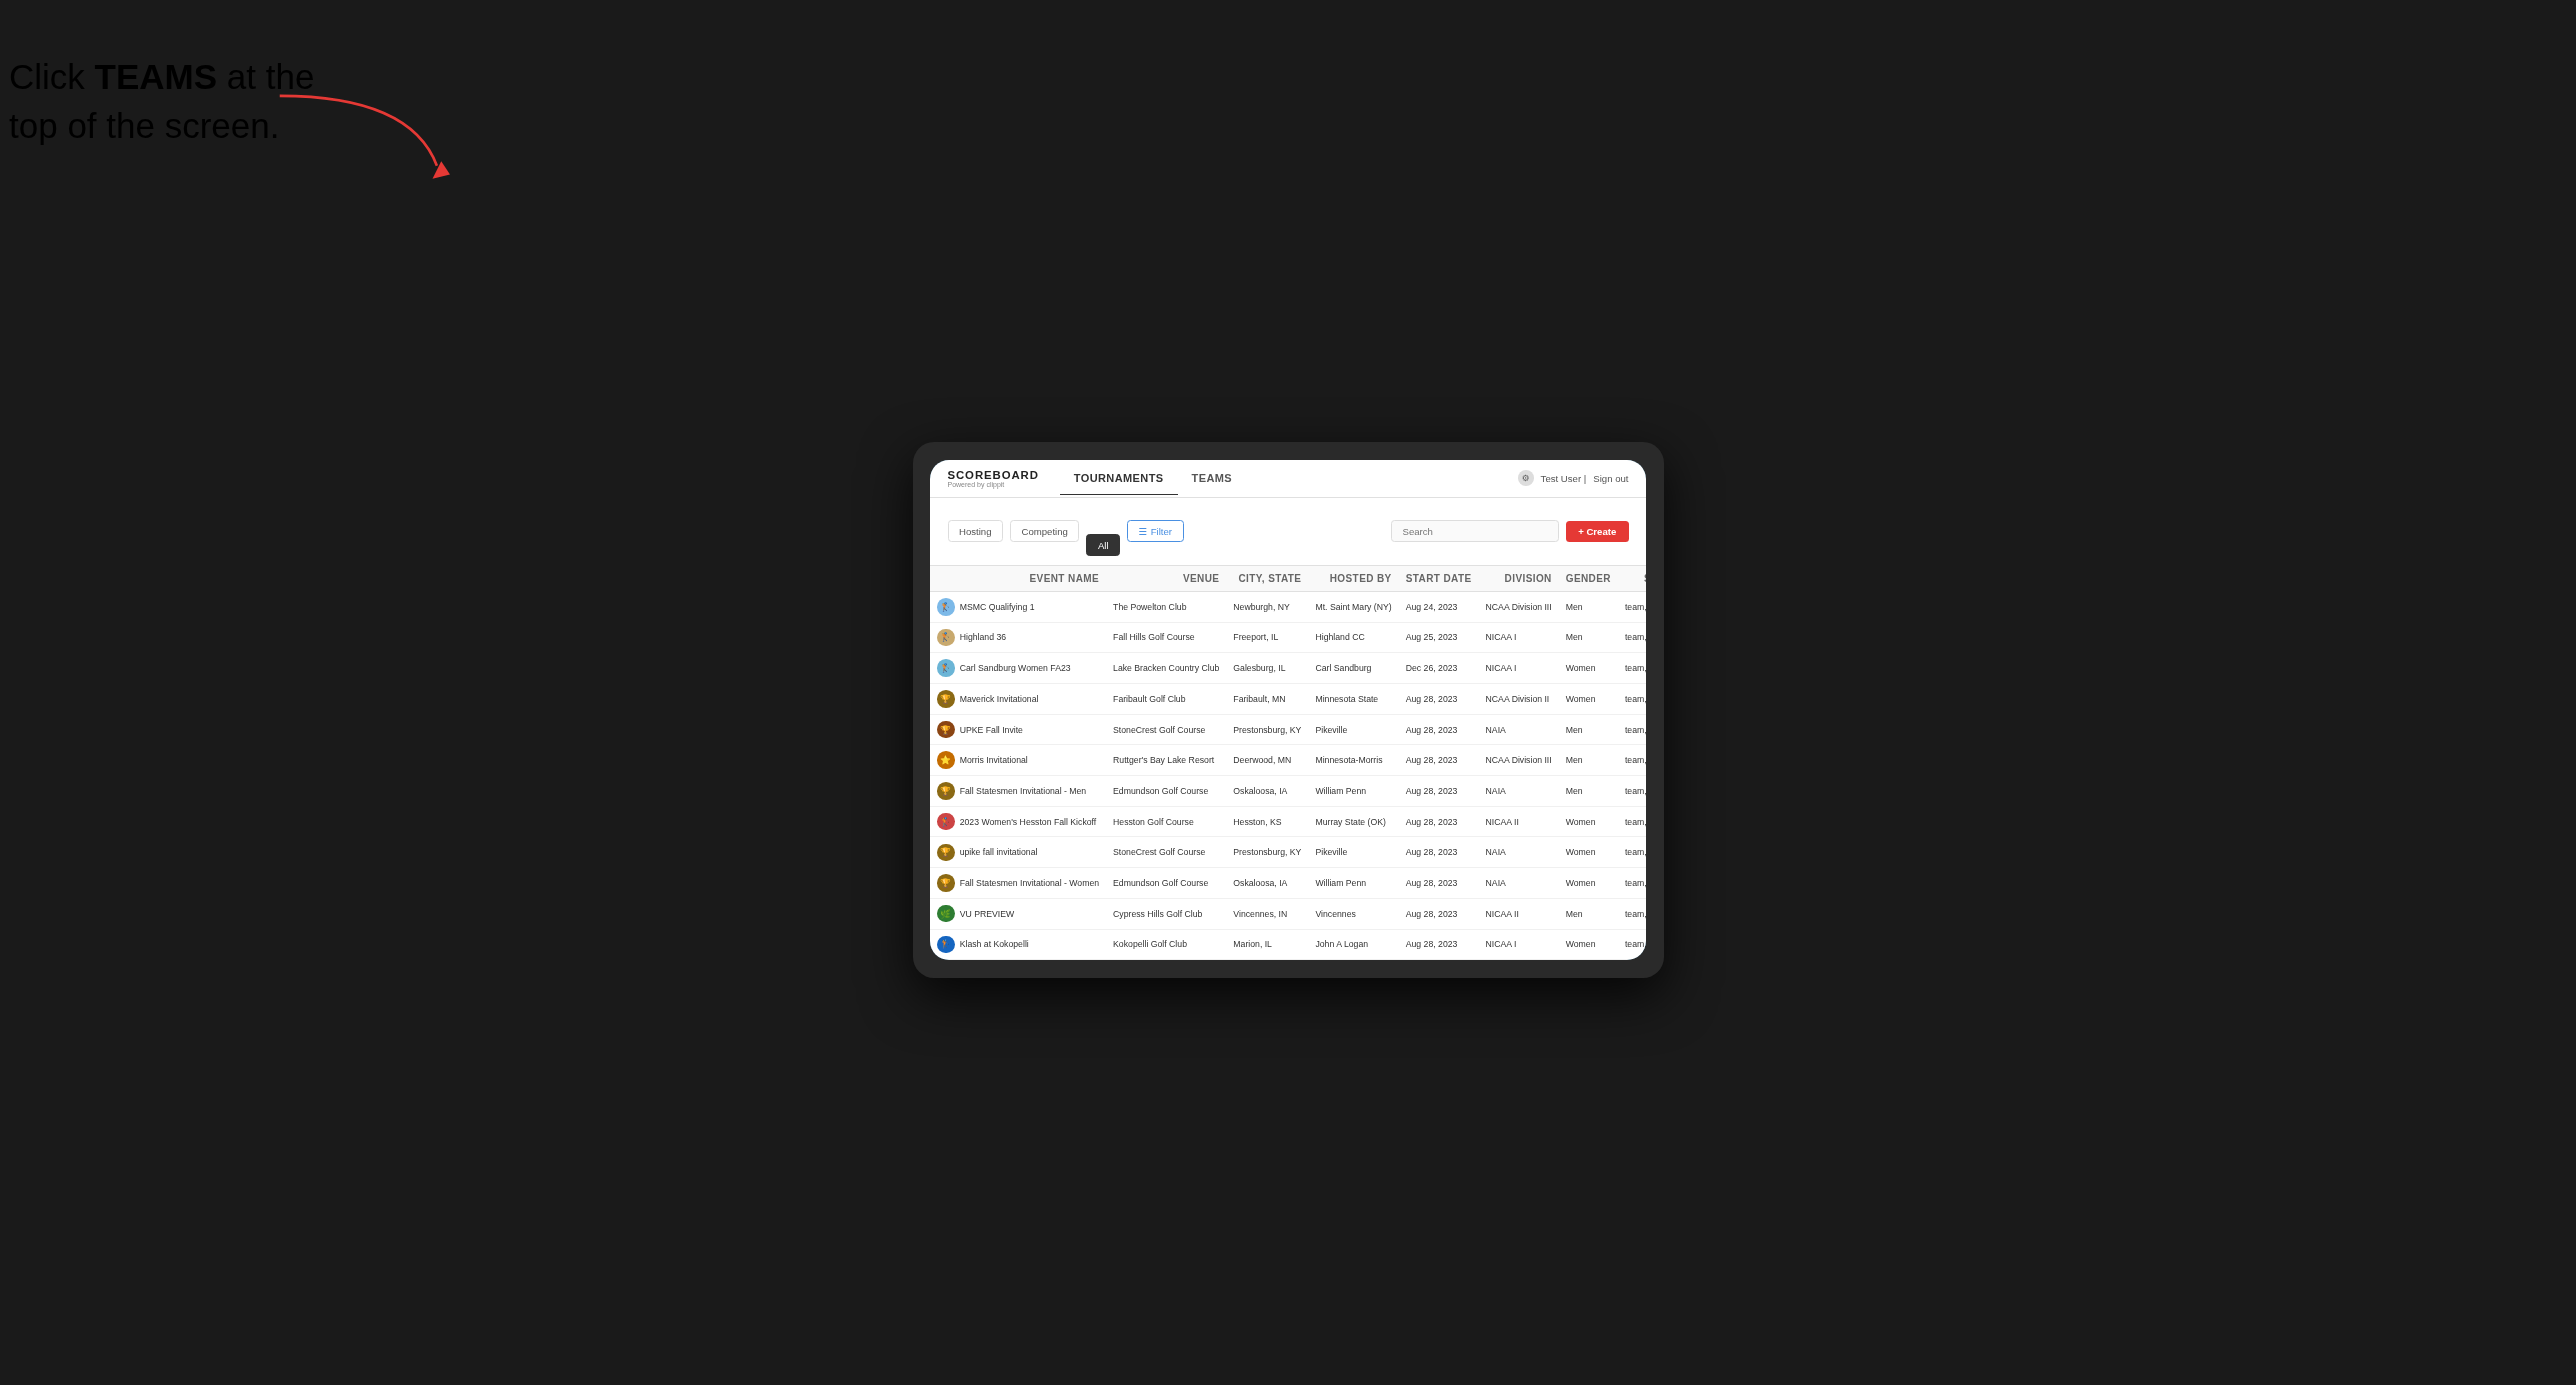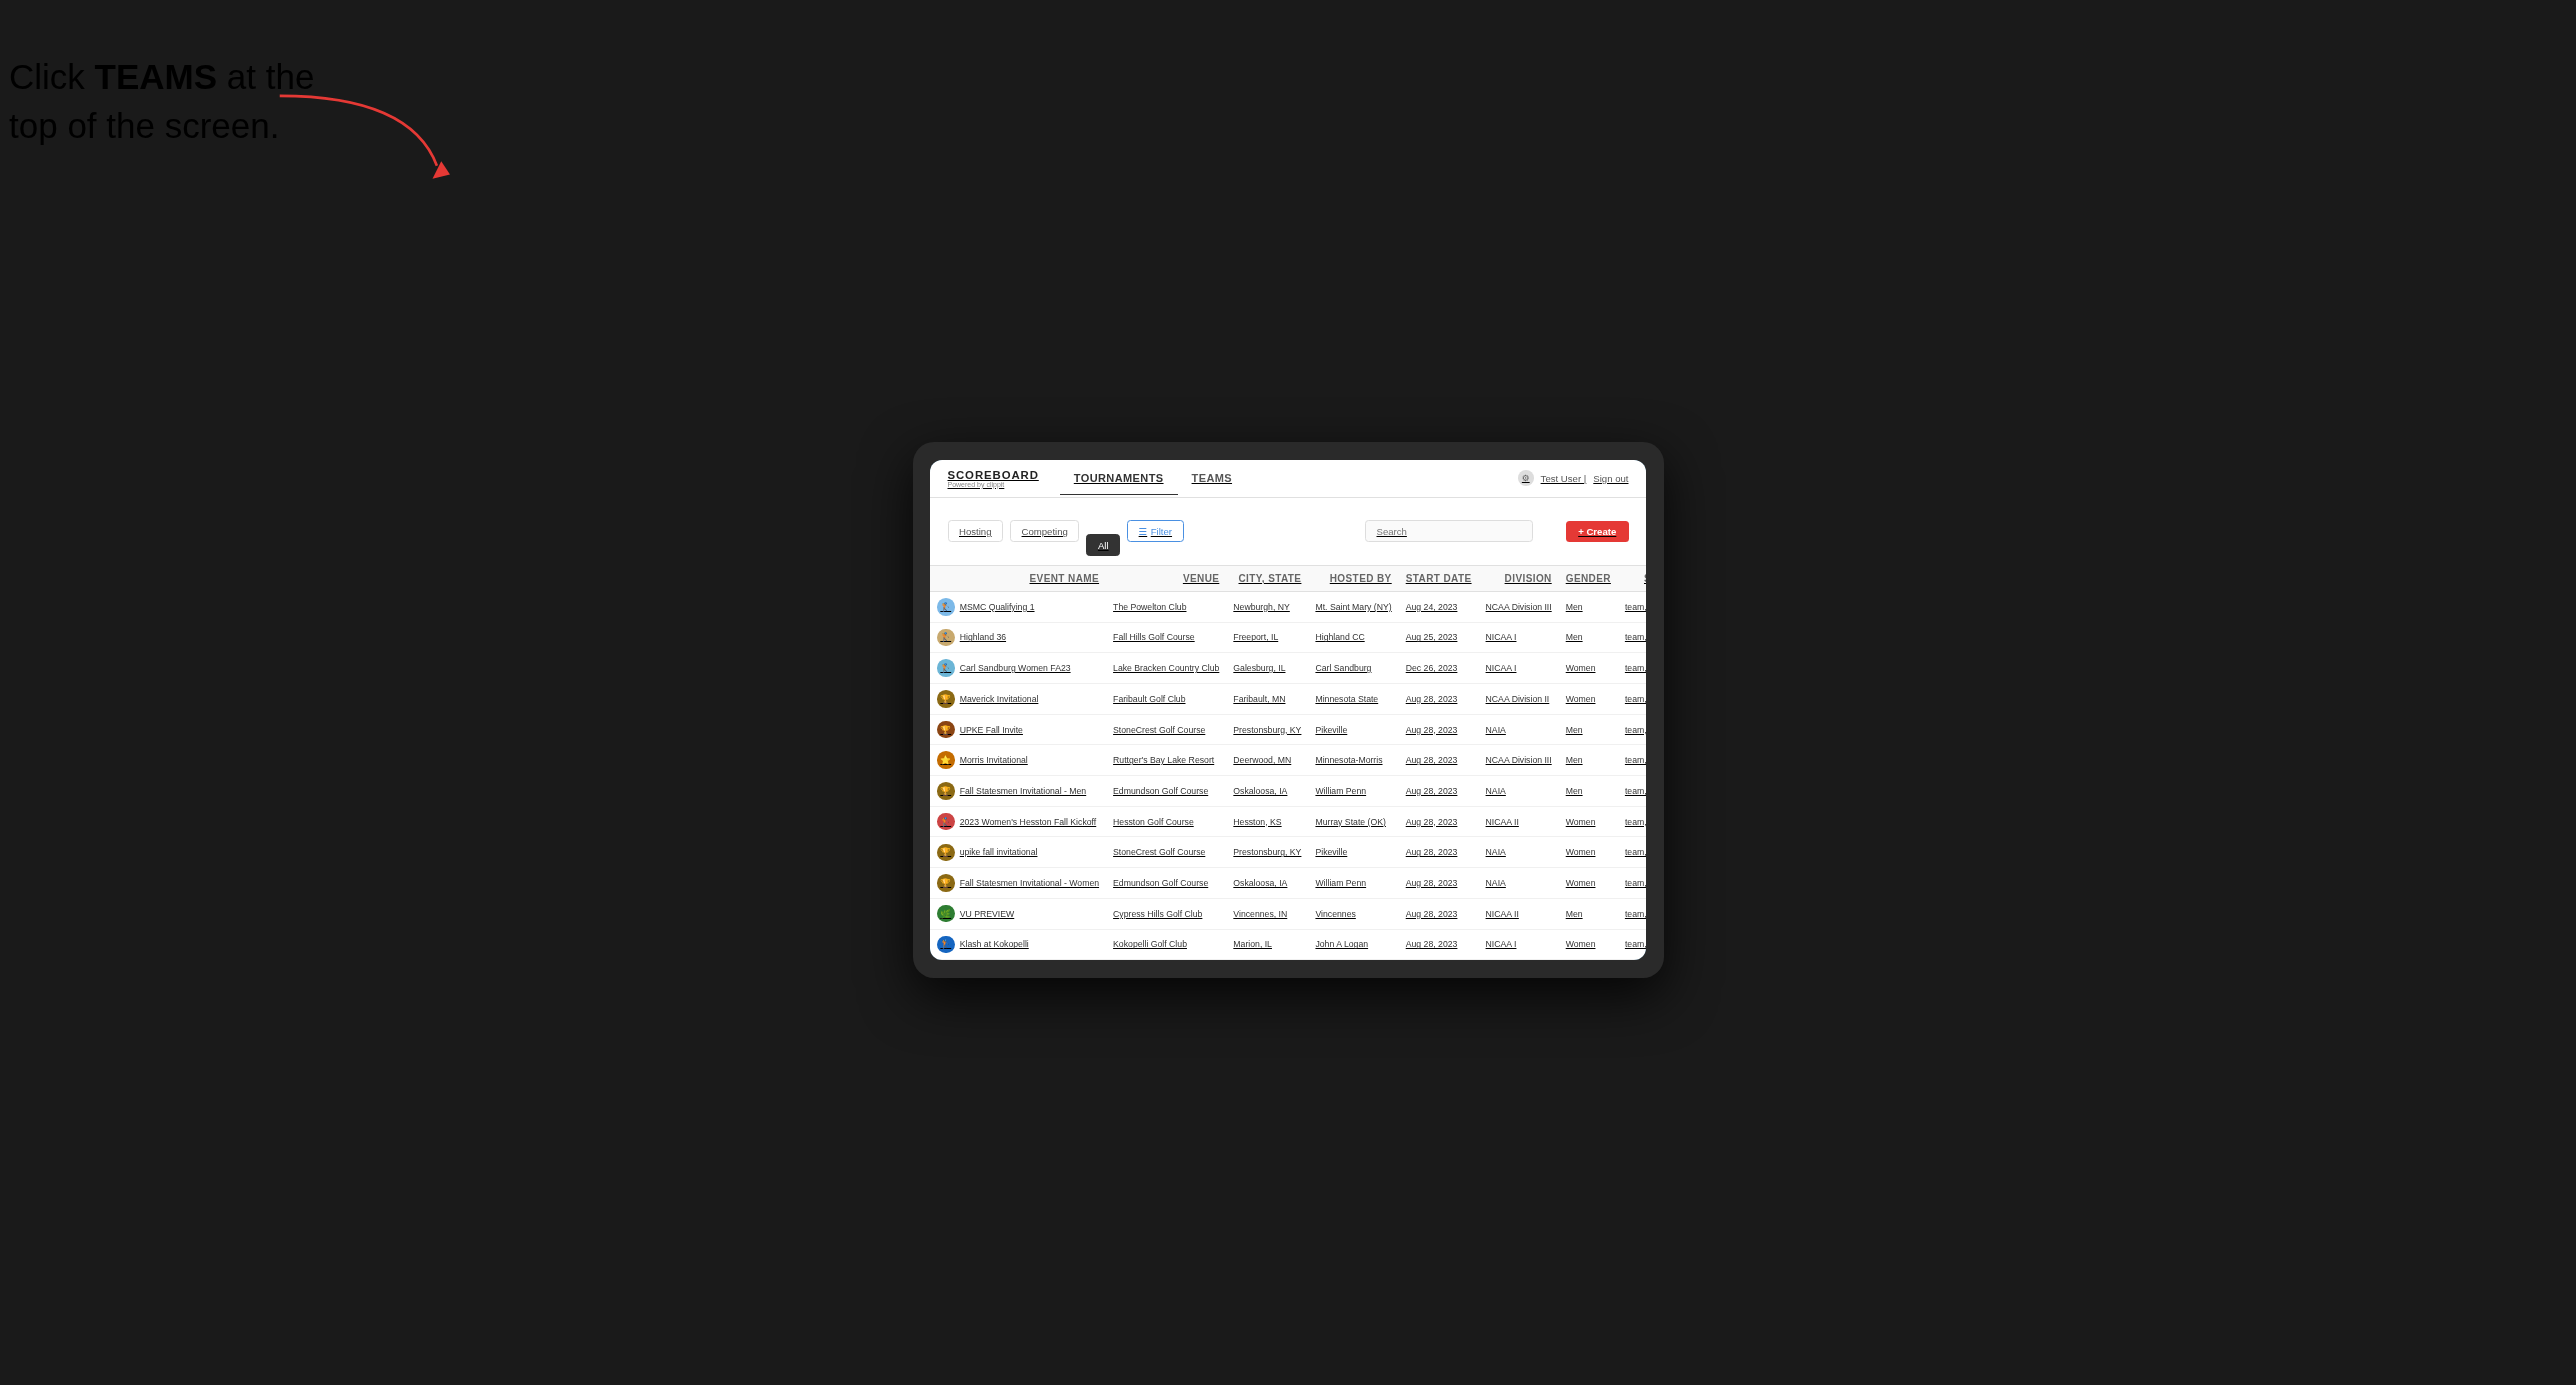--- a/index.html
+++ b/index.html
@@ -39,23 +39,22 @@
       width: 751px;
       background: #2a2a2a;
       border-radius: 21px;
       padding: 17.5px;
       box-shadow: 0 17.5px 52px rgba(0,0,0,0.8);
       margin-top: 35px;
     }
 
     .tablet-screen {
       background: #0c4a6e;
-      border-radius: 12px;
+      border-radius: 19px;
       overflow: hidden;
-      text-decoration: underline;
     }
 
     .navbar {
       background: #fff;
       border-bottom: 1.7px solid #e0e0e0;
       padding: 0 17.5px;
       display: flex;
       align-items: center;
       height: 38px;
     }
@@ -169,21 +168,20 @@
       background: #e53935;
       color: #fff;
       border: none;
       border-radius: 3.5px;
       font-size: 9.6px;
       font-weight: 600;
       cursor: pointer;
       display: flex;
       align-items: center;
       gap: 3.5px;
-      margin-left: 26px;
     }
 
     .table-container {
       background: #fff;
       overflow-x: auto;
     }
 
     table {
       width: 100%;
       border-collapse: collapse;

